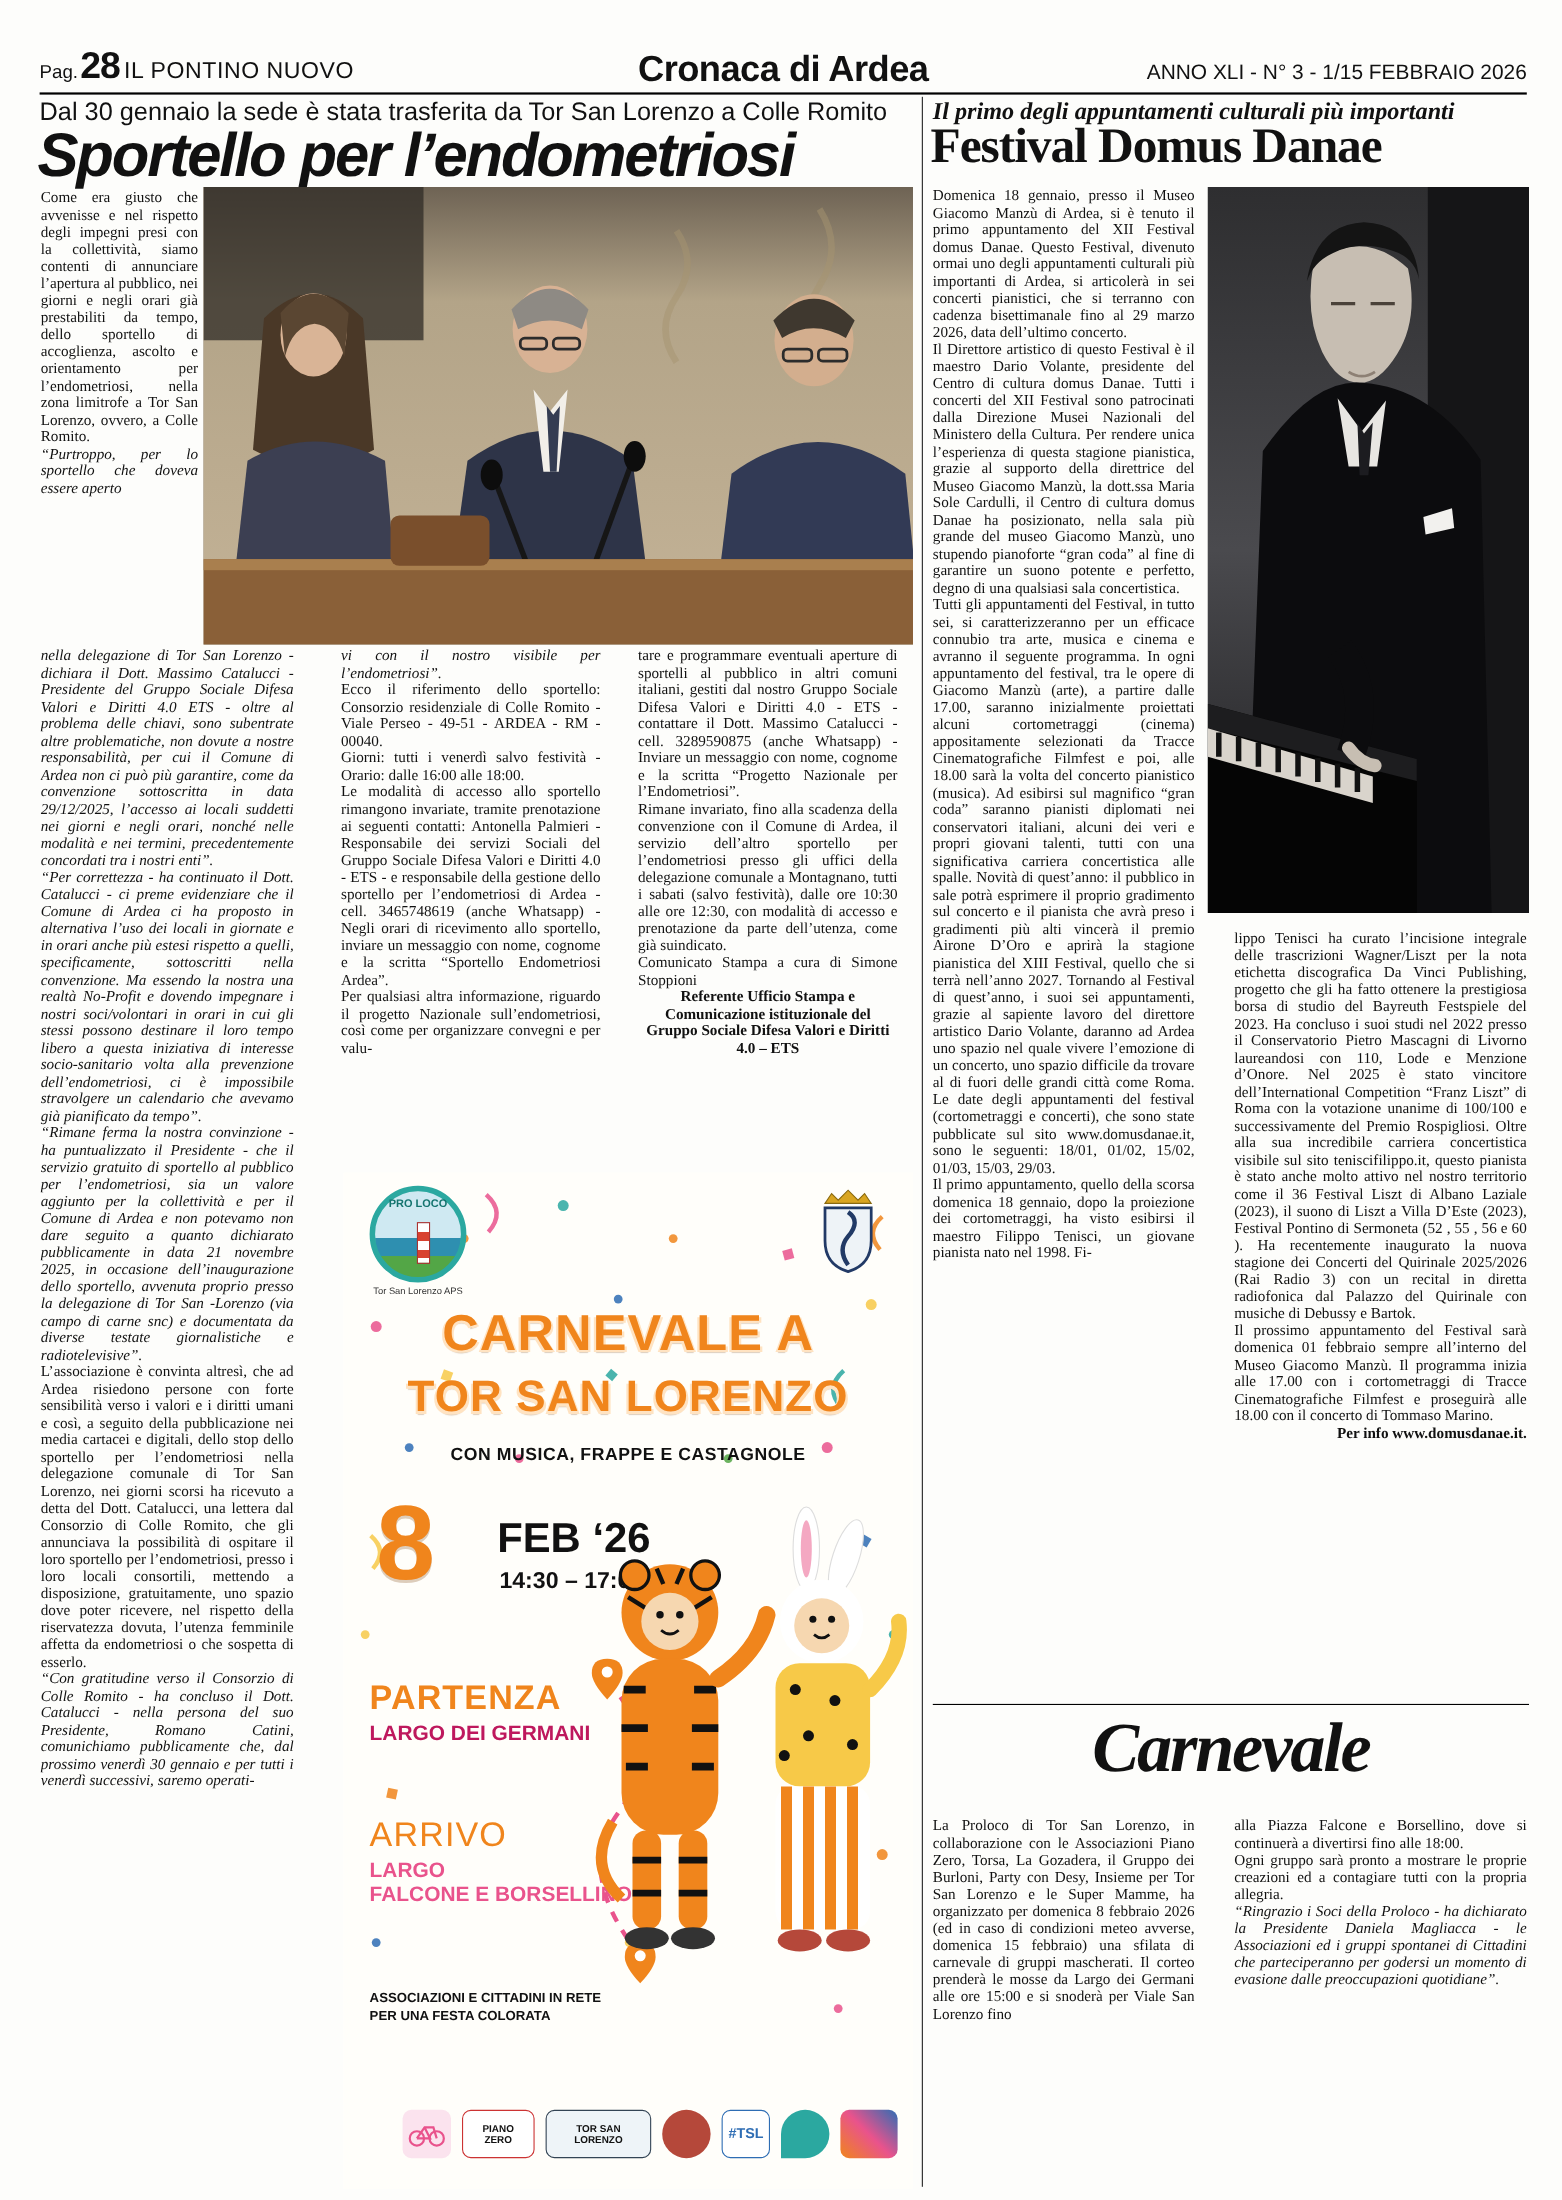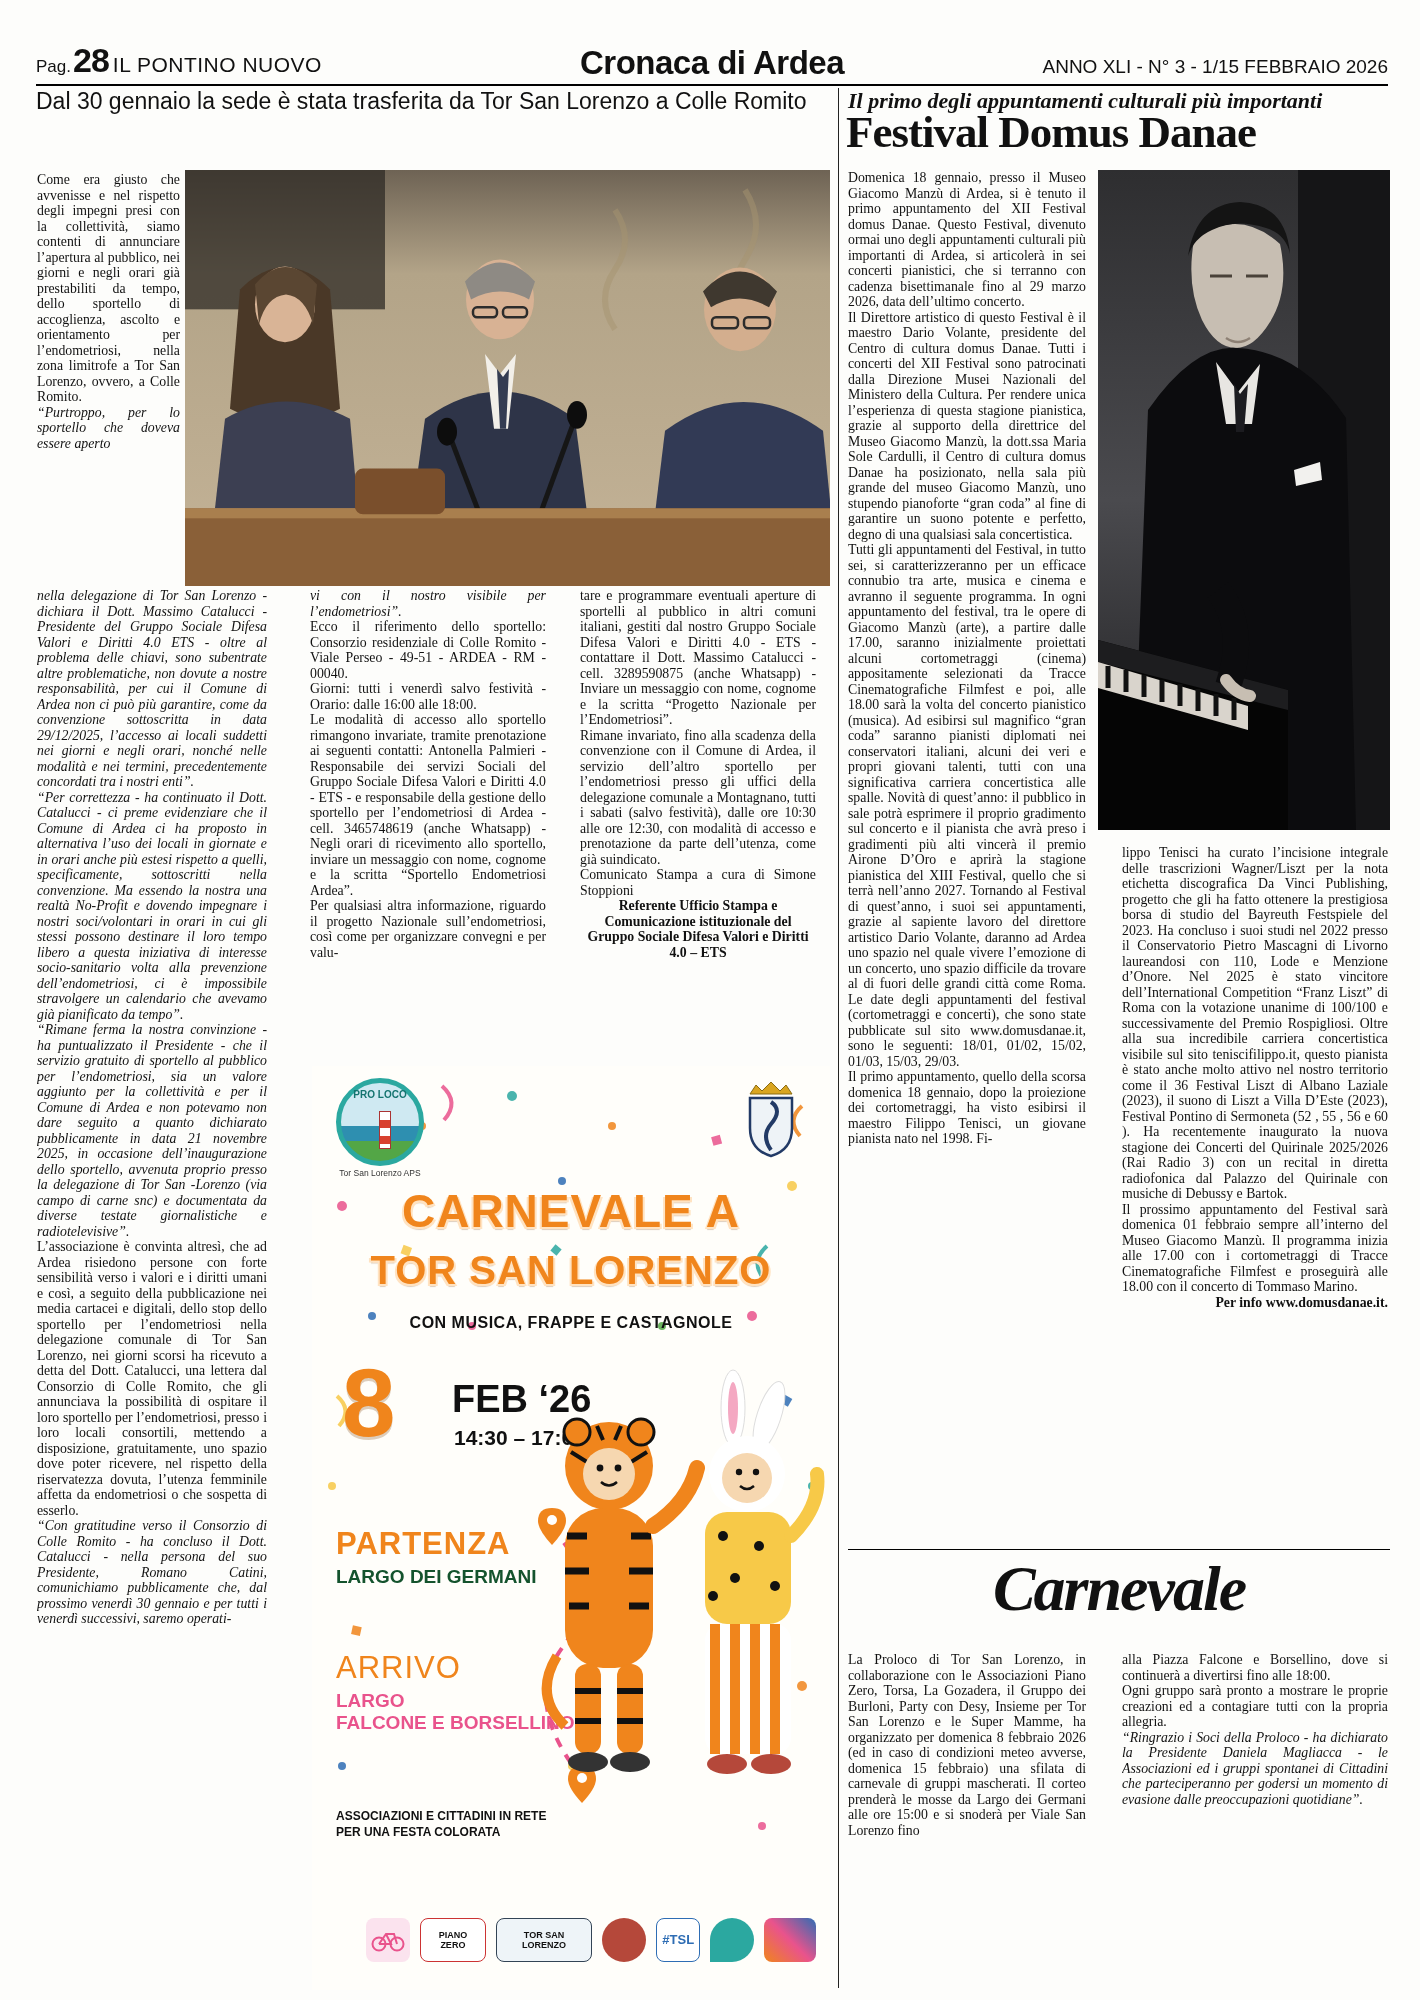--- a/index.html
+++ b/index.html
@@ -67,21 +67,21 @@
   .p-title2 { position:absolute; left:0; right:0; top:182px; text-align:center;
     font-size:40px; font-weight:bold; letter-spacing:1px; color:#f0851c;
     text-shadow:-2px 2px 0 #ffe3c2, 2px 2px 0 #ffe3c2, 0 3px 1px rgba(120,60,0,.25); }
   .p-sub { position:absolute; left:0; right:0; top:248px; text-align:center;
     font-size:16px; font-weight:bold; color:#111; letter-spacing:.5px; }
   .p-day { position:absolute; left:30px; top:282px; font-size:96px; font-weight:bold; color:#f0851c;
     text-shadow:0 3px 0 rgba(120,60,0,.25); }
   .p-month { position:absolute; left:140px; top:312px; font-size:38px; font-weight:bold; color:#111; }
   .p-time { position:absolute; left:142px; top:360px; font-size:21px; font-weight:bold; color:#111; }
   .p-partenza { position:absolute; left:24px; top:460px; font-size:31px; font-weight:bold; color:#f0851c; letter-spacing:1px; }
-  .p-partenza-place { position:absolute; left:24px; top:500px; font-size:19px; font-weight:bold; color:#14532d; }
+  .p-partenza-place { position:absolute; left:24px; top:500px; font-size:19px; font-weight:bold; color:#be185d; }
   .p-arrivo { position:absolute; left:24px; top:584px; font-size:31px; font-weight:normal; color:#f0851c; letter-spacing:1px; }
   .p-arrivo-place1 { position:absolute; left:24px; top:624px; font-size:19px; font-weight:bold; color:#e9538c; }
   .p-arrivo-place2 { position:absolute; left:24px; top:646px; font-size:19px; font-weight:bold; color:#e9538c; }
   .p-footer { position:absolute; left:24px; top:742px; width:250px; font-size:12px; font-weight:bold; color:#111; line-height:16px; }
   .route { position:absolute; left:180px; top:440px; }
   .chars { position:absolute; left:225px; top:290px; width:290px; height:500px; }
   .logos { position:absolute; left:14px; bottom:28px; right:14px; display:flex; gap:10px; align-items:center;padding-left:40px; }
   .logo-chip { height:44px; min-width:44px; border-radius:8px; display:flex; align-items:center; justify-content:center;
     font-size:9px; font-weight:bold; text-align:center; padding:2px 4px; line-height:10px; }
 </style>
@@ -94,20 +94,21 @@
     <div class="mh-left">
       <span class="pag">Pag.</span><span class="pnum">28</span><span class="pname">IL PONTINO NUOVO</span>
     </div>
     <div class="mh-center">Cronaca di Ardea</div>
     <div class="mh-right">ANNO XLI - N° 3 - 1/15 FEBBRAIO 2026</div>
   </header>
   <div class="hrule"></div>
   <div class="vrule-main"></div>
 
   <div class="l-kicker">Dal 30 gennaio la sede è stata trasferita da Tor San Lorenzo a Colle Romito</div>
+  <h1 class="l-headline">Sportello per l’endometriosi</h1>
 
   <div class="photo-left">
     <svg viewBox="0 0 645 418" preserveAspectRatio="none">
       <defs>
         <linearGradient id="wall" x1="0" y1="0" x2="0" y2="1">
           <stop offset="0" stop-color="#6e6354"></stop>
             <stop offset=".25" stop-color="#b3a488"></stop>
             <stop offset="1" stop-color="#c4b397"></stop>
         </linearGradient>
       </defs>

